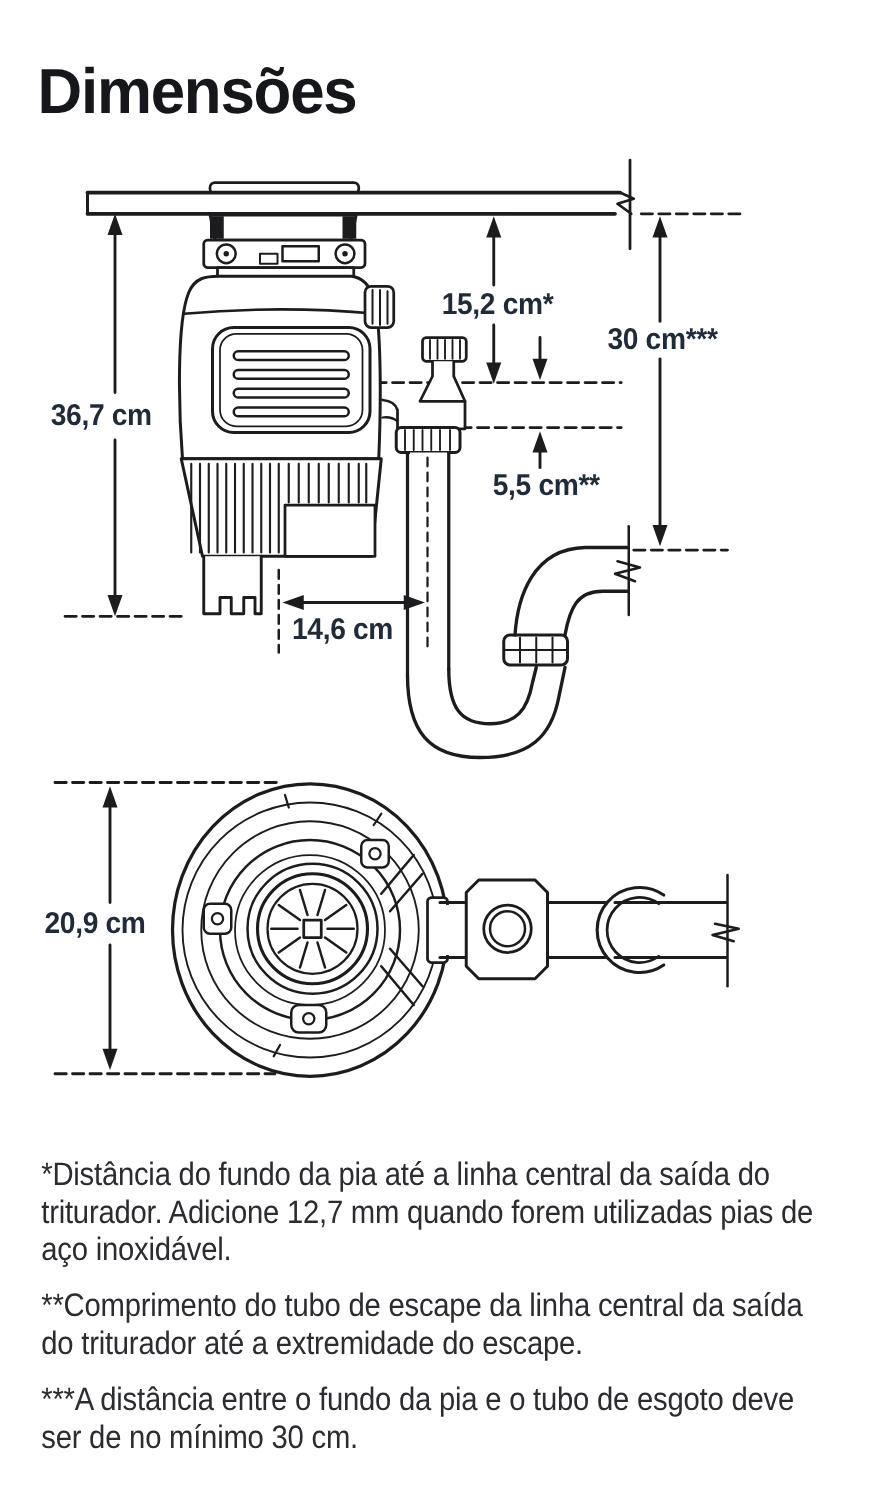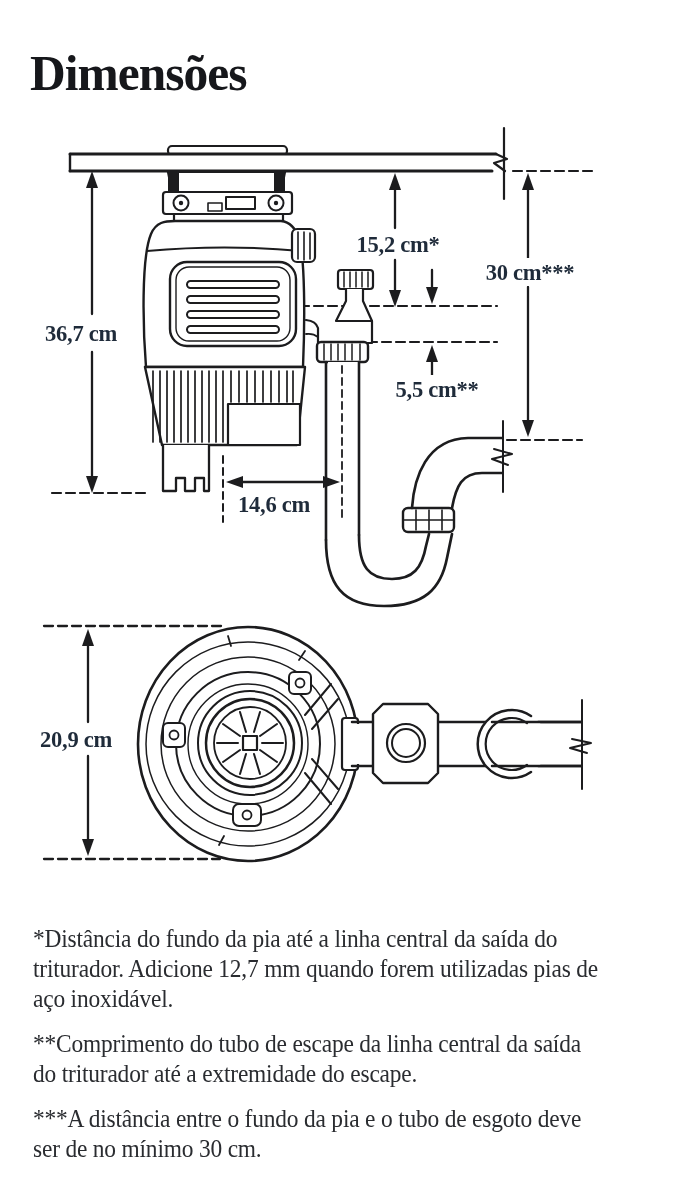--- a/index.html
+++ b/index.html
@@ -1,18 +1,18 @@
 <!DOCTYPE html>
 <html><head>
 <meta charset="utf-8">
 <style>
   html,body{margin:0;padding:0;background:#ffffff;}
   .page{
     position:relative;width:698px;height:1200px;background:#ffffff;
-    font-family:Liberation Serif, serif;overflow:hidden;
+    font-family:Liberation Sans, sans-serif;overflow:hidden;
   }
   .title{
     position:absolute;left:30px;top:44px;
     font-size:51px;font-weight:800;letter-spacing:-1px;line-height:58px;
     color:#16171b;transform:scaleX(.97);transform-origin:0 0;white-space:nowrap;
   }
   svg.drawing{position:absolute;left:0;top:0;}
   .dim-label{
     position:absolute;transform:translate(-50%,-50%) scaleX(.94);
     font-size:24px;font-weight:700;letter-spacing:-0.3px;color:#1f2b3a;

